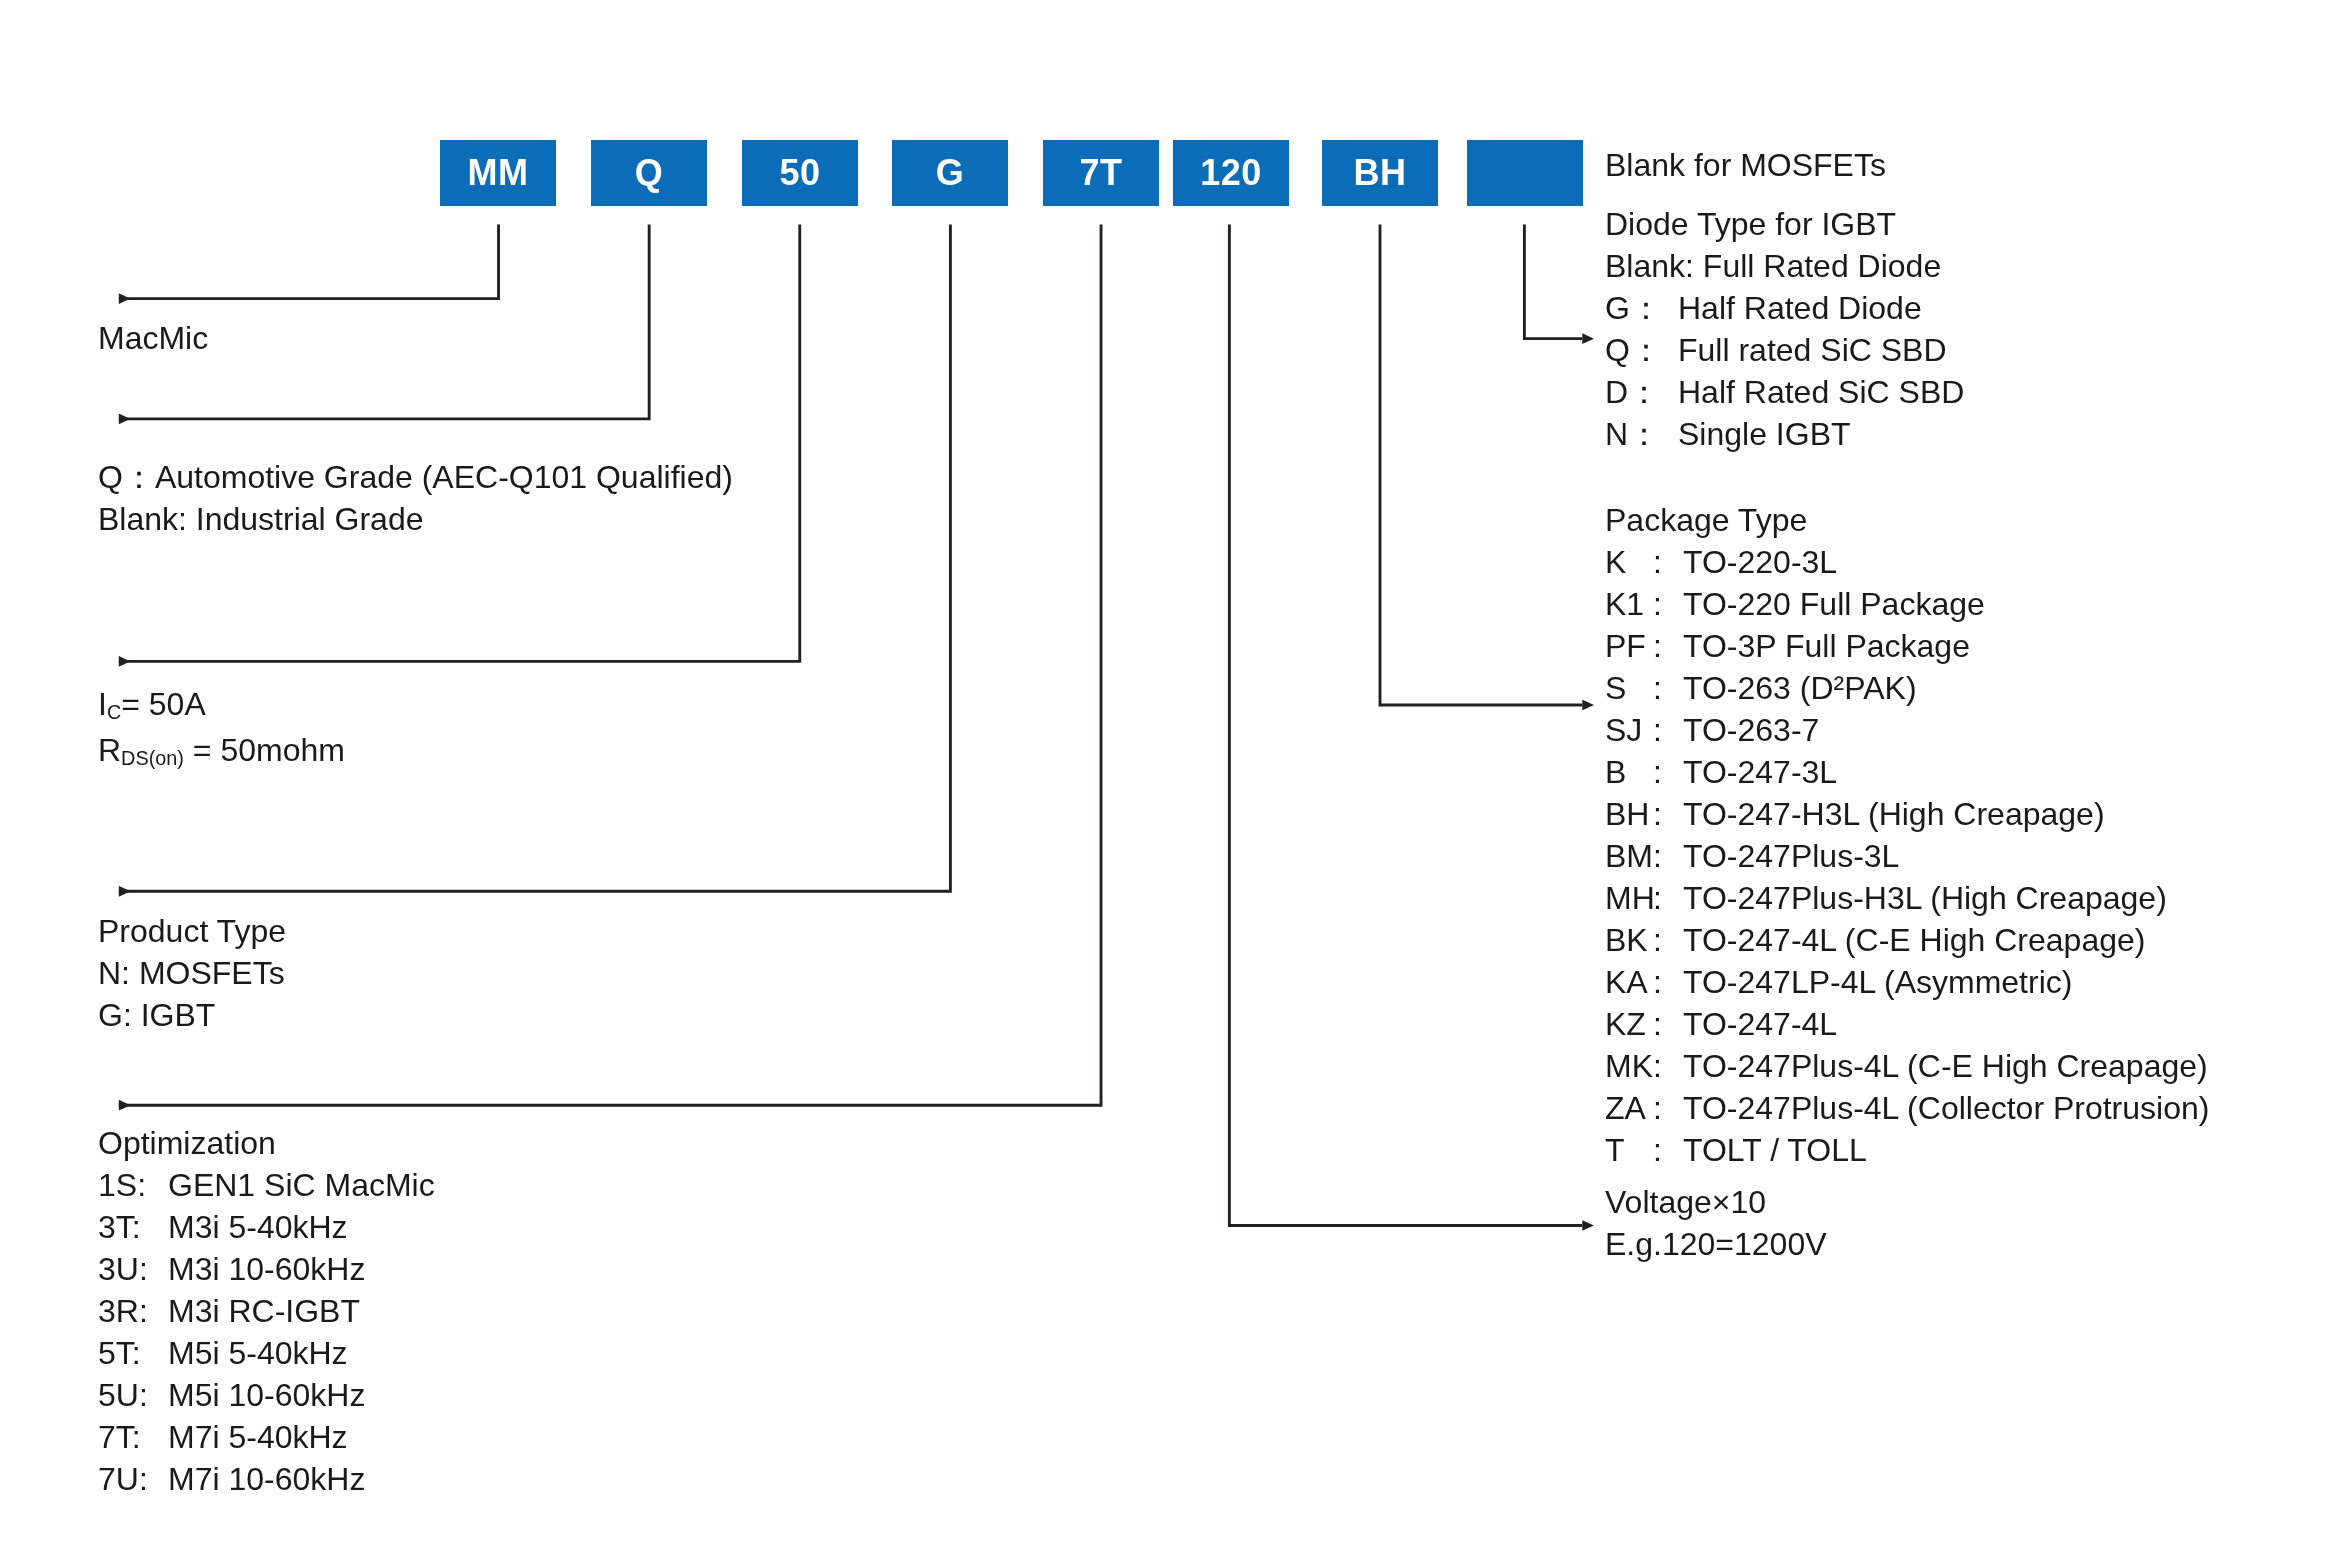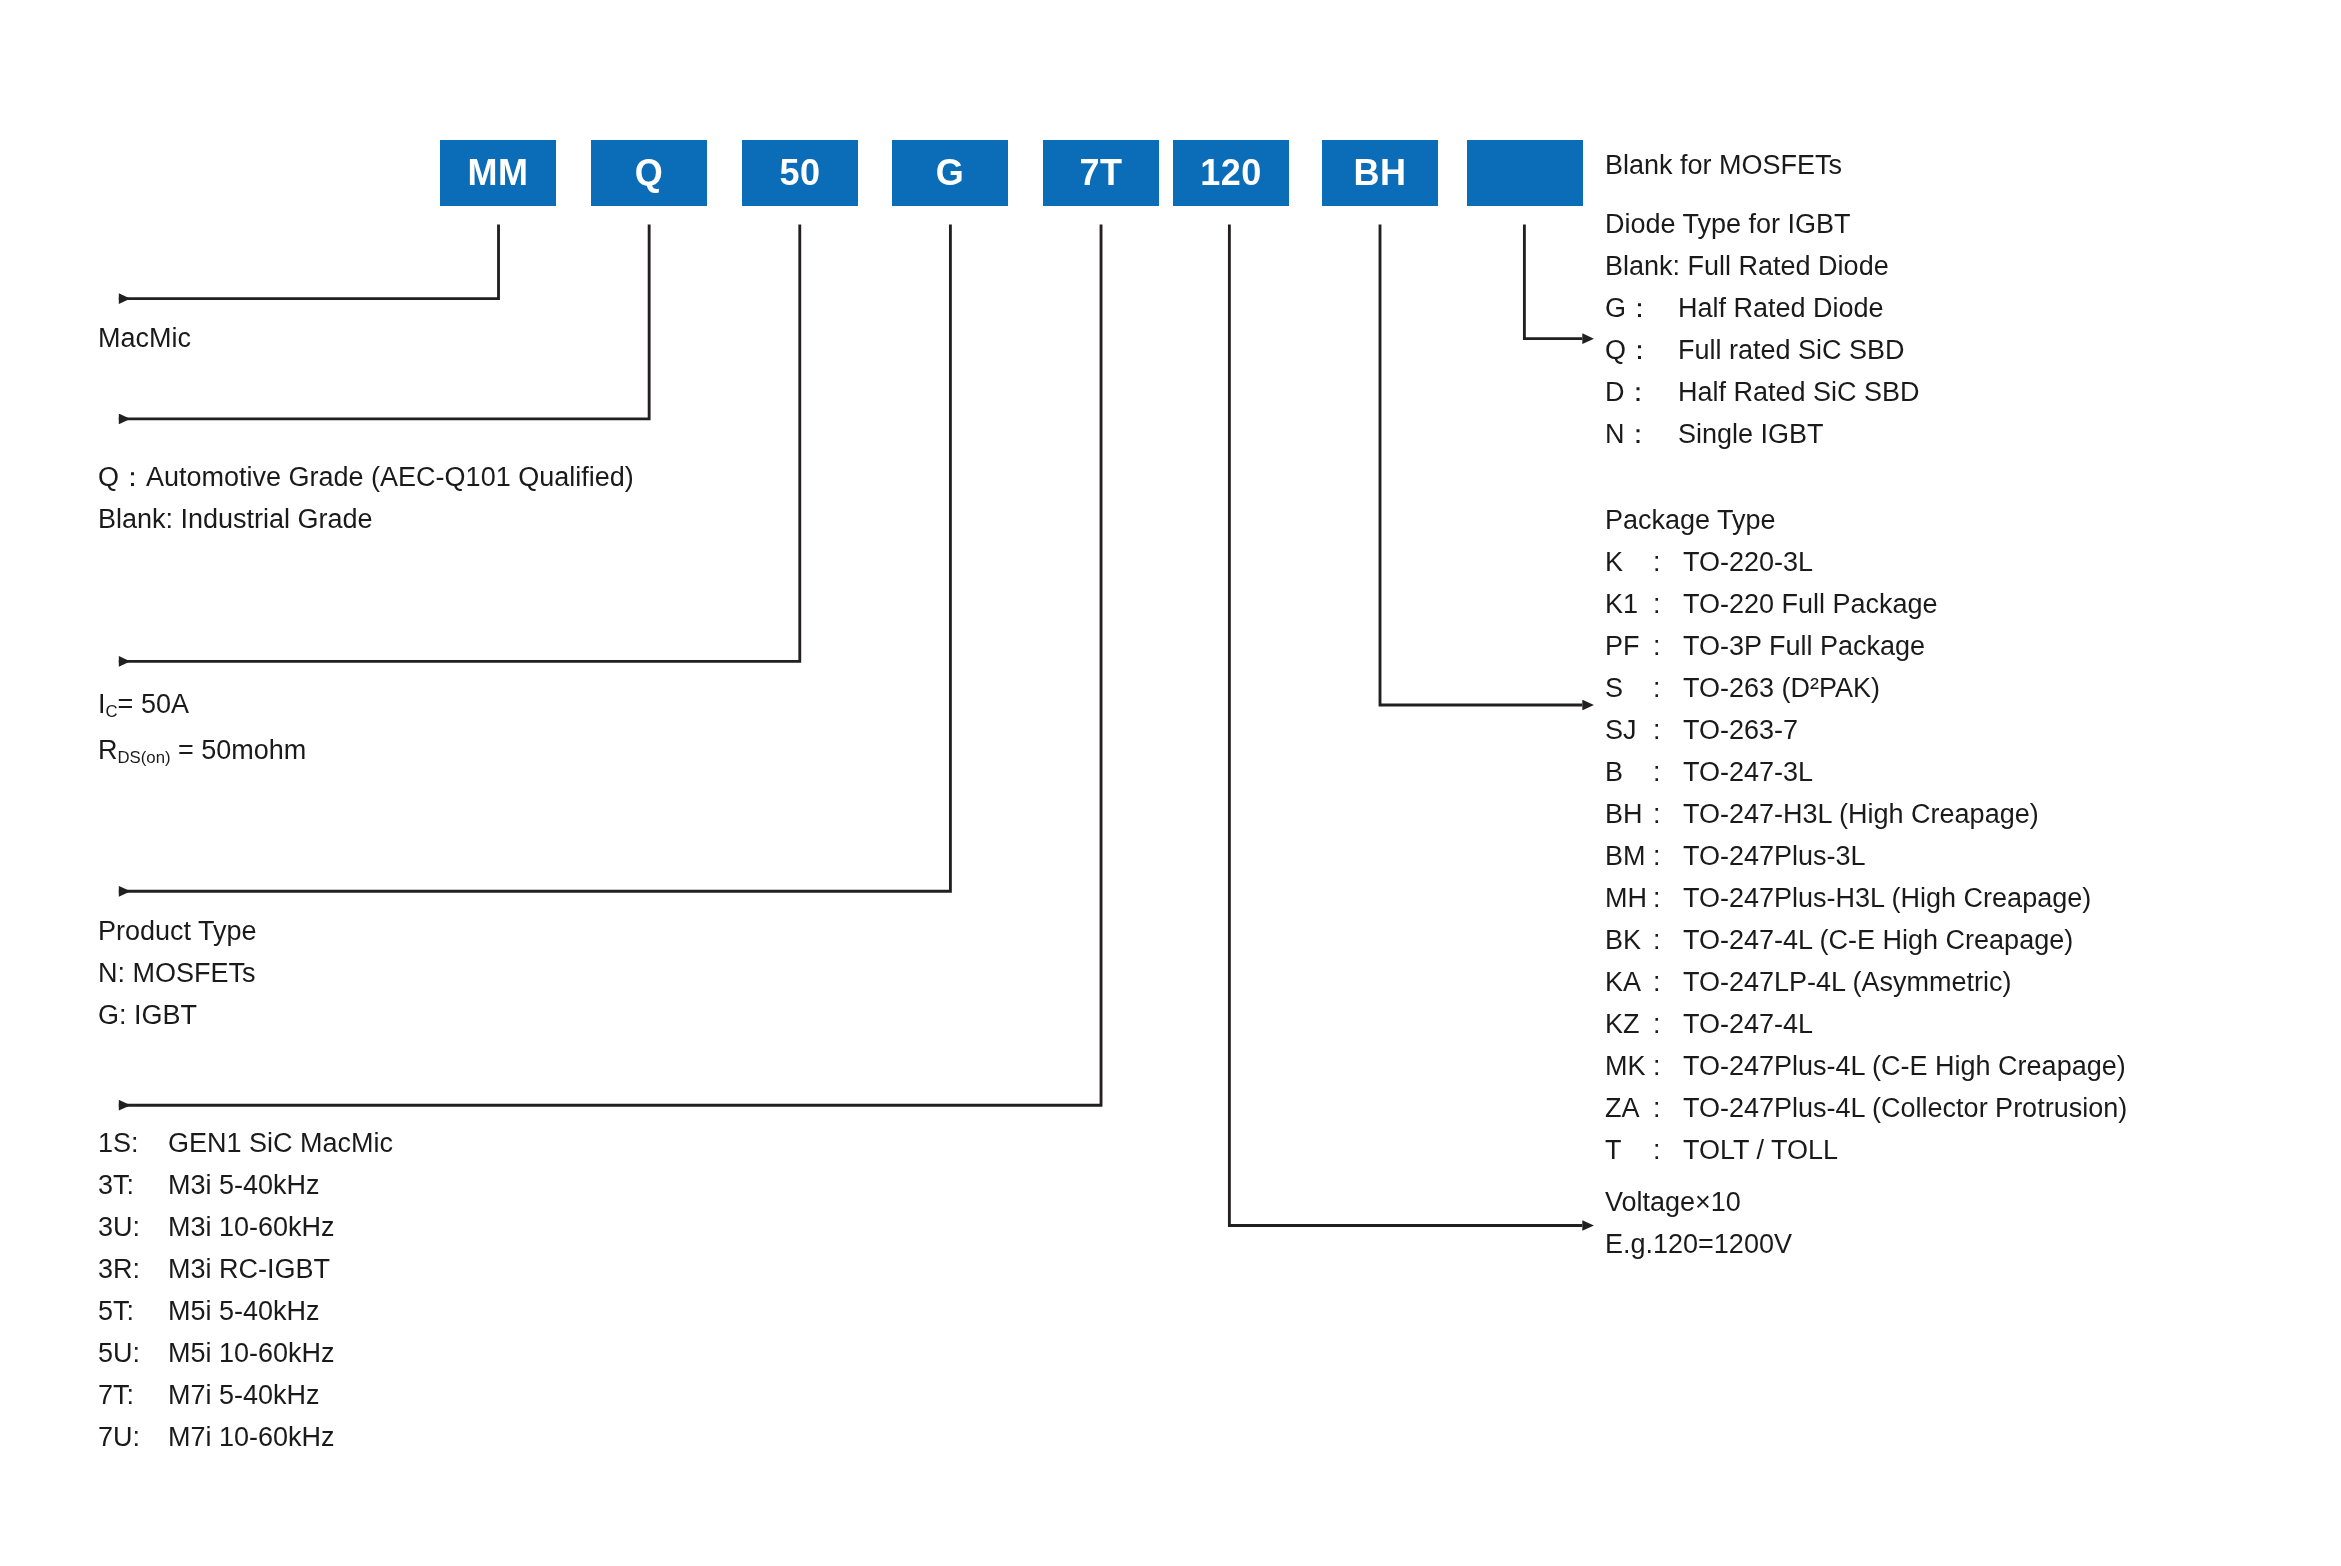--- a/index.html
+++ b/index.html
@@ -34,21 +34,21 @@
     color: #ffffff;
     font-weight: bold;
     font-size: 36px;
     line-height: 66px;
     text-align: center;
     letter-spacing: 0.4px;
   }
   
   .tblock {
     position: absolute;
-    font-size: 27px;
+    font-size: 32px;
     line-height: 42px;
     white-space: nowrap;
   }
   .tblock .hd {
     font-weight: normal;
   }
   .row {
     display: block;
     white-space: pre;
   }
@@ -119,20 +119,21 @@
     <span class="row"><span>R</span><sub>DS(on)</sub><span> = 50mohm</span></span>
   </div>
 
   <div class="tblock" style="left:98px; top:910px">
     <span class="row hd">Product Type</span>
     <span class="row">N: MOSFETs</span>
     <span class="row">G: IGBT</span>
   </div>
 
   <div class="tblock" style="left:98px; top:1122px">
+    <span class="row hd">Optimization</span>
     <span class="row"><span class="kw" style="width:70px">1S:</span><span>GEN1 SiC MacMic</span></span>
     <span class="row"><span class="kw" style="width:70px">3T:</span><span>M3i 5-40kHz</span></span>
     <span class="row"><span class="kw" style="width:70px">3U:</span><span>M3i 10-60kHz</span></span>
     <span class="row"><span class="kw" style="width:70px">3R:</span><span>M3i RC-IGBT</span></span>
     <span class="row"><span class="kw" style="width:70px">5T:</span><span>M5i 5-40kHz</span></span>
     <span class="row"><span class="kw" style="width:70px">5U:</span><span>M5i 10-60kHz</span></span>
     <span class="row"><span class="kw" style="width:70px">7T:</span><span>M7i 5-40kHz</span></span>
     <span class="row"><span class="kw" style="width:70px">7U:</span><span>M7i 10-60kHz</span></span>
   </div>
 

